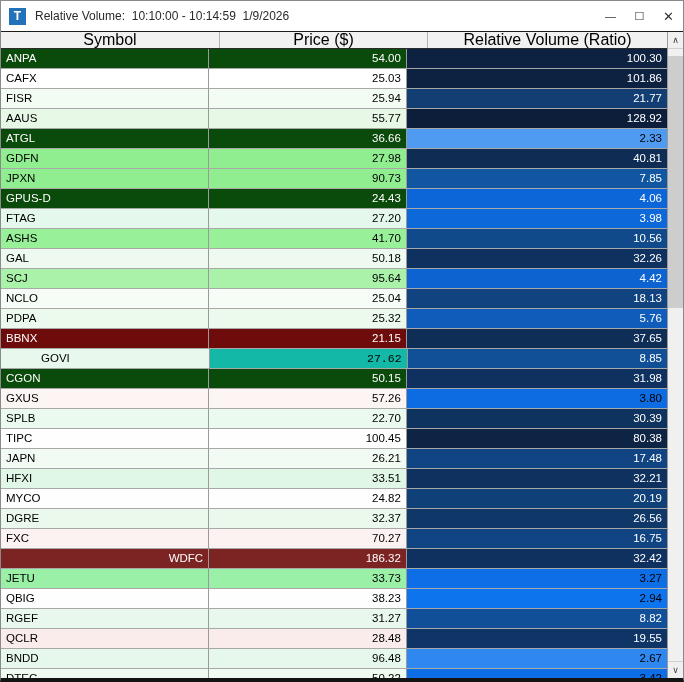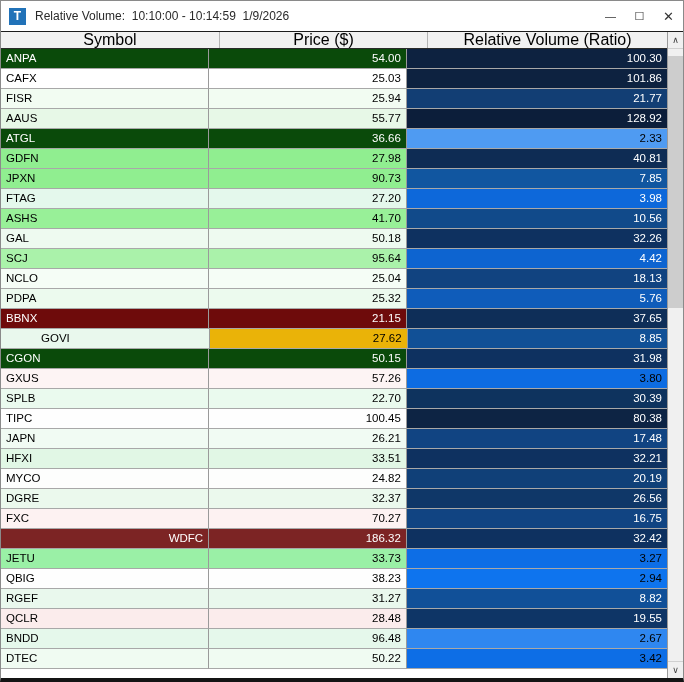--- a/index.html
+++ b/index.html
@@ -108,20 +108,25 @@
       <div class="cell c-price" style="background: rgb(144, 238, 144); color: rgb(0, 0, 0);">27.98</div>
       <div class="cell c-rv" style="background: rgb(14, 44, 84); color: rgb(255, 255, 255);">40.81</div>
     </div>
 
     <div class="row">
       <div class="cell c-sym" style="background: rgb(144, 238, 144); color: rgb(0, 0, 0);">JPXN</div>
       <div class="cell c-price" style="background: rgb(144, 238, 144); color: rgb(0, 0, 0);">90.73</div>
       <div class="cell c-rv" style="background: rgb(17, 86, 160); color: rgb(255, 255, 255);">7.85</div>
     </div>
 
+    <div class="row">
+      <div class="cell c-sym" style="background: rgb(10, 74, 10); color: rgb(255, 255, 255);">GPUS-D</div>
+      <div class="cell c-price" style="background: rgb(10, 74, 10); color: rgb(255, 255, 255);">24.43</div>
+      <div class="cell c-rv" style="background: rgb(13, 102, 216); color: rgb(255, 255, 255);">4.06</div>
+    </div>
 
     <div class="row">
       <div class="cell c-sym" style="background: rgb(228, 248, 236); color: rgb(0, 0, 0);">FTAG</div>
       <div class="cell c-price" style="background: rgb(228, 248, 236); color: rgb(0, 0, 0);">27.20</div>
       <div class="cell c-rv" style="background: rgb(13, 104, 218); color: rgb(255, 255, 255);">3.98</div>
     </div>
 
     <div class="row">
       <div class="cell c-sym" style="background: rgb(152, 240, 152); color: rgb(0, 0, 0);">ASHS</div>
       <div class="cell c-price" style="background: rgb(152, 240, 152); color: rgb(0, 0, 0);">41.70</div>
@@ -153,21 +158,21 @@
     </div>
 
     <div class="row">
       <div class="cell c-sym" style="background: rgb(110, 11, 11); color: rgb(255, 255, 255);">BBNX</div>
       <div class="cell c-price" style="background: rgb(110, 11, 11); color: rgb(255, 255, 255);">21.15</div>
       <div class="cell c-rv" style="background: rgb(14, 46, 88); color: rgb(255, 255, 255);">37.65</div>
     </div>
 
     <div class="row">
       <div class="cell c-sym" style="background: rgb(233, 248, 237); color: rgb(0, 0, 0); padding-left: 40px;">GOVI</div>
-      <div class="cell c-price" style="background: #eab308; color: rgb(0, 0, 0);">27.62</div>
+      <div class="cell c-price" style="background: #14b8a6; color: rgb(0, 0, 0); font-family: Liberation Mono, monospace;">27.62</div>
       <div class="cell c-rv" style="background: rgb(17, 80, 150); color: rgb(255, 255, 255);">8.85</div>
     </div>
 
     <div class="row">
       <div class="cell c-sym" style="background: rgb(10, 74, 10); color: rgb(255, 255, 255);">CGON</div>
       <div class="cell c-price" style="background: rgb(10, 74, 10); color: rgb(255, 255, 255);">50.15</div>
       <div class="cell c-rv" style="background: rgb(14, 49, 96); color: rgb(255, 255, 255);">31.98</div>
     </div>
 
     <div class="row">

